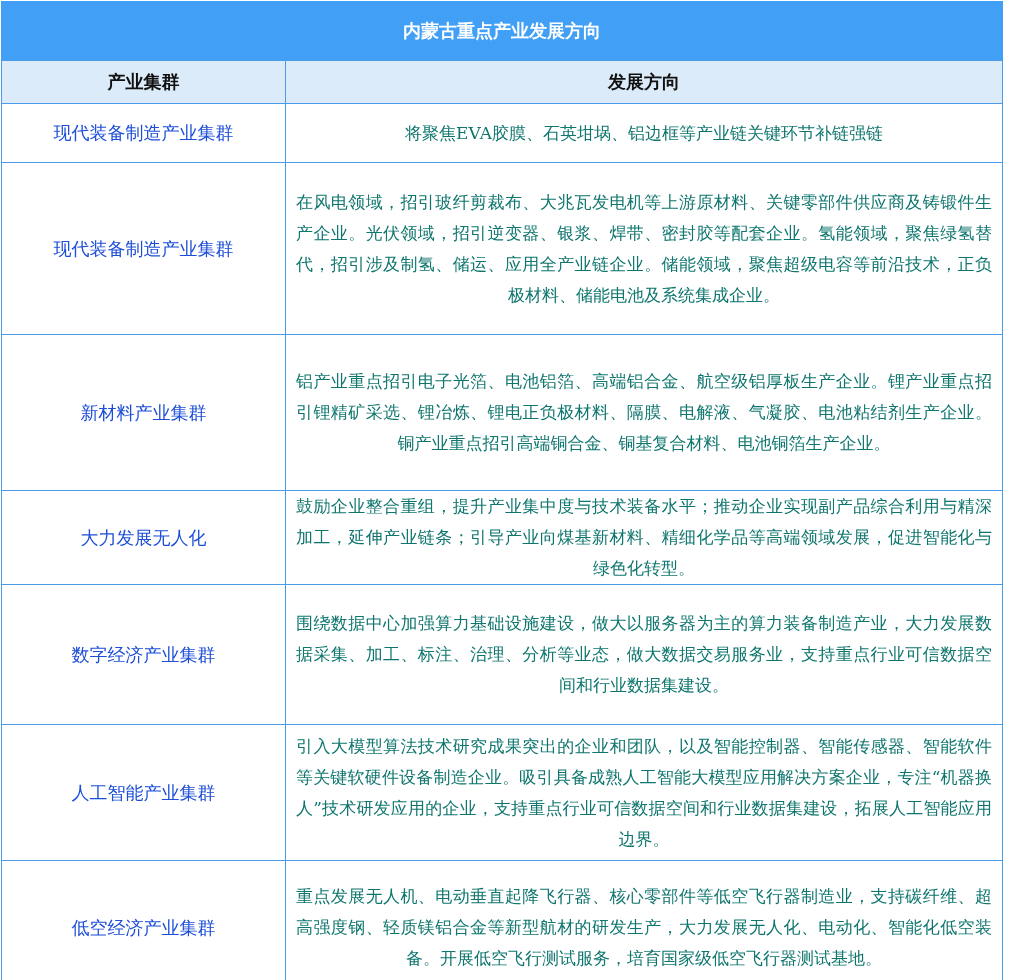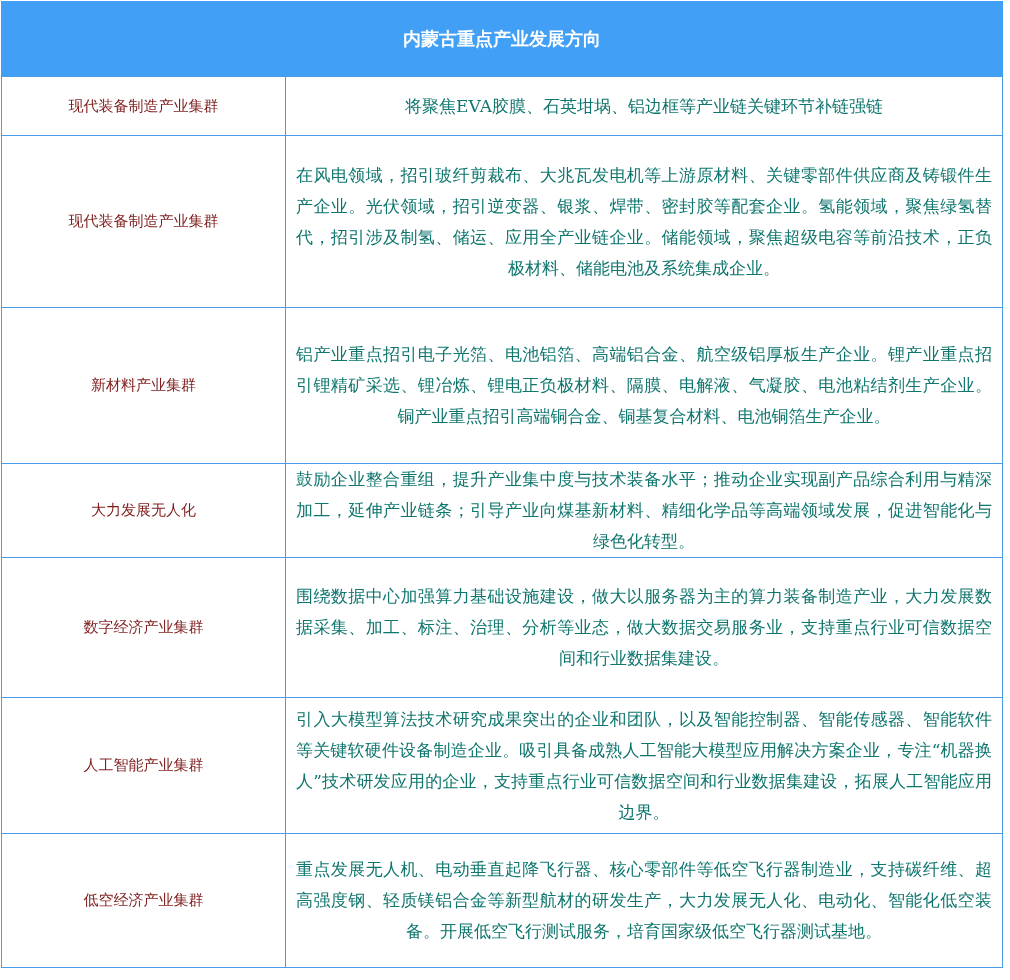--- a/index.html
+++ b/index.html
@@ -22,43 +22,43 @@
     }
     table {
       border-collapse: collapse;
       width: 1001px;
       table-layout: fixed;
     }
     td, th {
       border: 1.5px solid #4a9be8;
       text-align: center;
       vertical-align: middle;
-      padding: 12px;
+      padding: 4px;
     }
     .title-row td {
       background: #419ff5;
       color: #ffffff;
       height: 50px;
       font-size: 18px;
       font-weight: bold;
       border-color: #419ff5;
       border-bottom-color: #4a9be8;
     }
     .header-row th {
       background: #dcebf9;
       color: #111111;
       height: 34px;
       font-size: 18px;
       font-weight: bold;
     }
     .col-left { width: 284px; }
     .col-right { width: 717px; }
     td.cluster {
-      font-size: 15px;
-      color: #7f1d1d;
+      font-size: 18px;
+      color: #1d4ed8;
     }
     td.direction {
       font-size: 17px;
       line-height: 31px;
       padding: 0 10px;
       color: #0f766e;
       text-align: center;
     }
     td.direction .txt {
       display: inline-block;
@@ -72,20 +72,24 @@
 
 <div class="table-wrap">
   <table>
     <colgroup>
       <col class="col-left">
       <col class="col-right">
     </colgroup>
     <tbody>
         <tr class="title-row">
       <td colspan="2">内蒙古重点产业发展方向</td>
+    </tr>
+    <tr class="header-row">
+      <th>产业集群</th>
+      <th>发展方向</th>
     </tr>
     <tr style="height:59px;">
       <td class="cluster">现代装备制造产业集群</td>
       <td class="direction"><span class="txt">将聚焦EVA胶膜、石英坩埚、铝边框等产业链关键环节补链强链</span></td>
     </tr>
     <tr style="height:172px;">
       <td class="cluster">现代装备制造产业集群</td>
       <td class="direction"><span class="txt">在风电领域，招引玻纤剪裁布、大兆瓦发电机等上游原材料、关键零部件供应商及铸锻件生产企业。光伏领域，招引逆变器、银浆、焊带、密封胶等配套企业。氢能领域，聚焦绿氢替代，招引涉及制氢、储运、应用全产业链企业。储能领域，聚焦超级电容等前沿技术，正负极材料、储能电池及系统集成企业。</span></td>
     </tr>
     <tr style="height:156px;">

